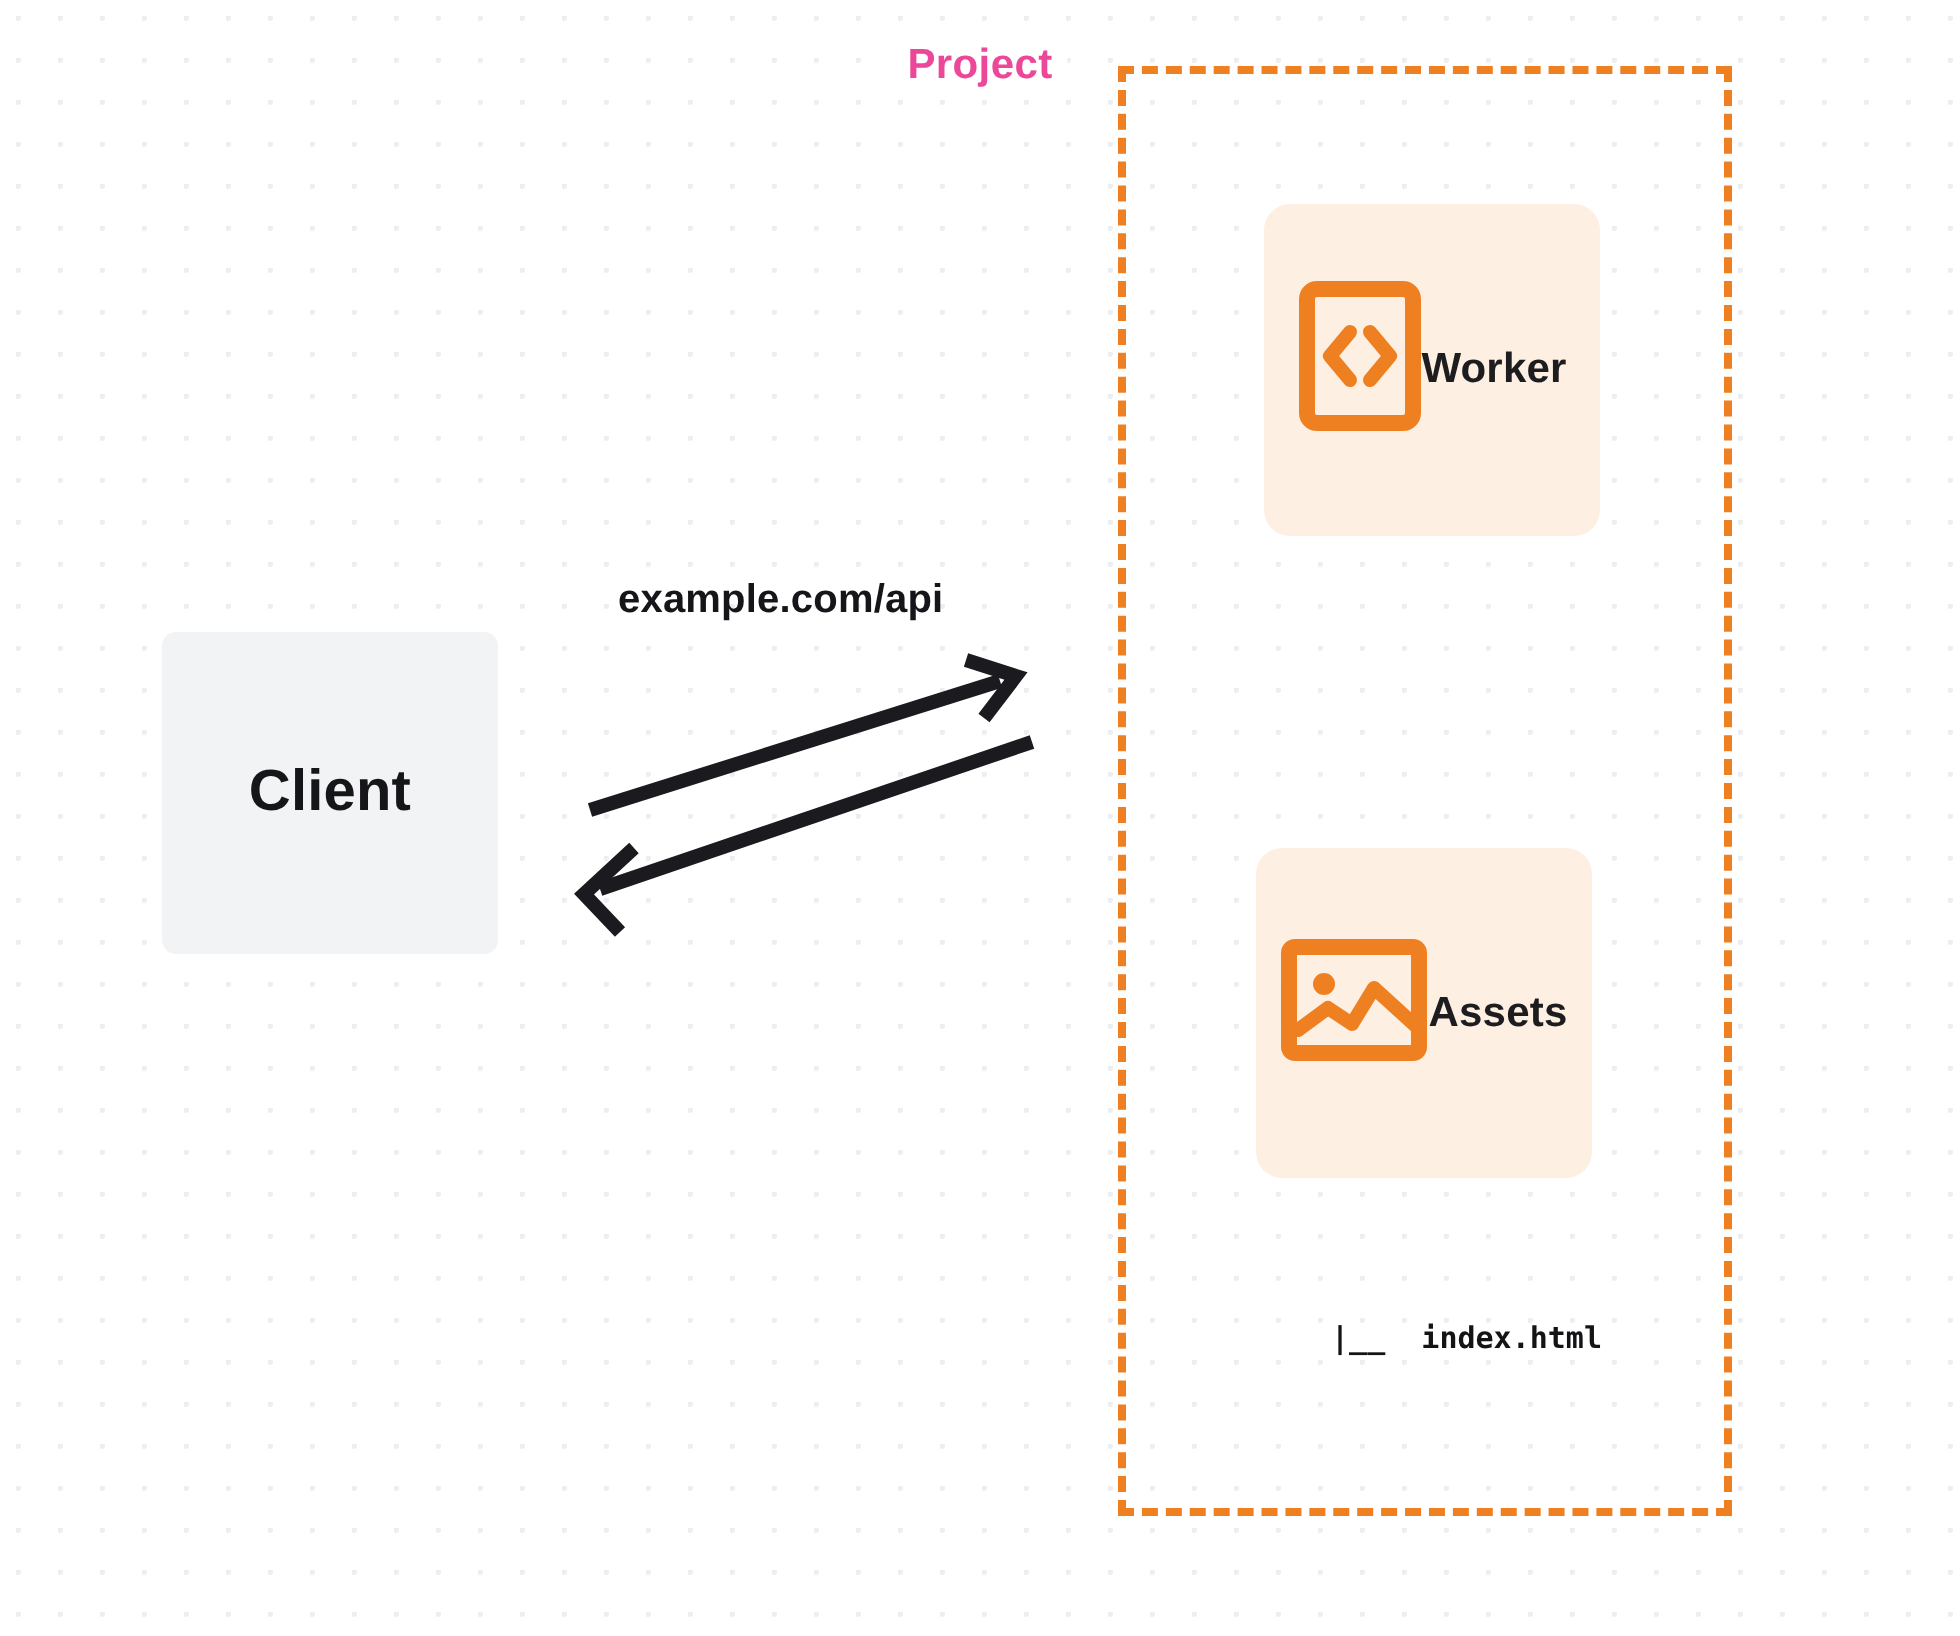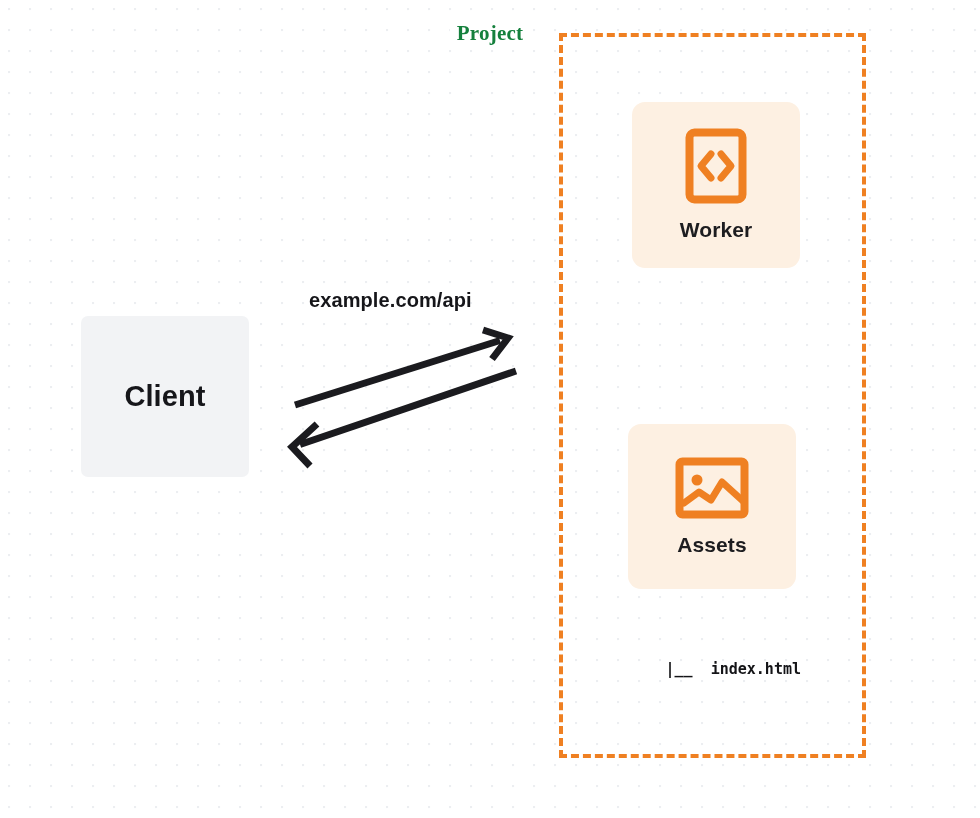--- a/index.html
+++ b/index.html
@@ -80,35 +80,34 @@
   }
   .project-title {
     position: absolute;
     left: 50%;
     top: 33px;
     transform: translate(-50%, -50%);
     background: #ffffff;
     padding: 0 7px;
     font-size: 21px;
     font-weight: bold;
-    color: #15803d;
+    color: #ec4899;
     letter-spacing: 0.2px;
     white-space: nowrap;
     z-index: 3;
-    font-family: Liberation Serif, serif;
   }
 
   
   .card {
     position: absolute;
     width: 168px;
     background: #fdf0e2;
     border-radius: 13px;
     display: flex;
-    flex-direction: column;
+    flex-direction: row;
     align-items: center;
     justify-content: center;
   }
   .card-worker {
     left: 632px;
     top: 102px;
     height: 166px;
   }
   .card-assets {
     left: 628px;

